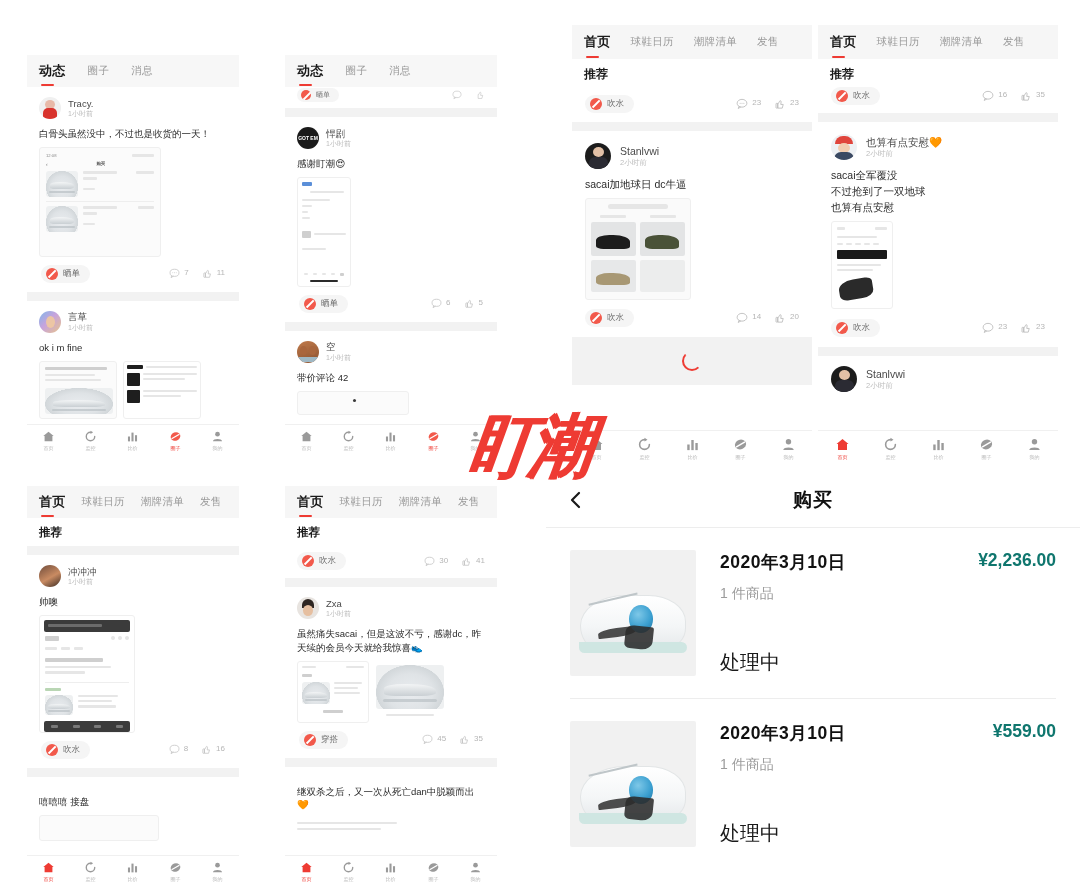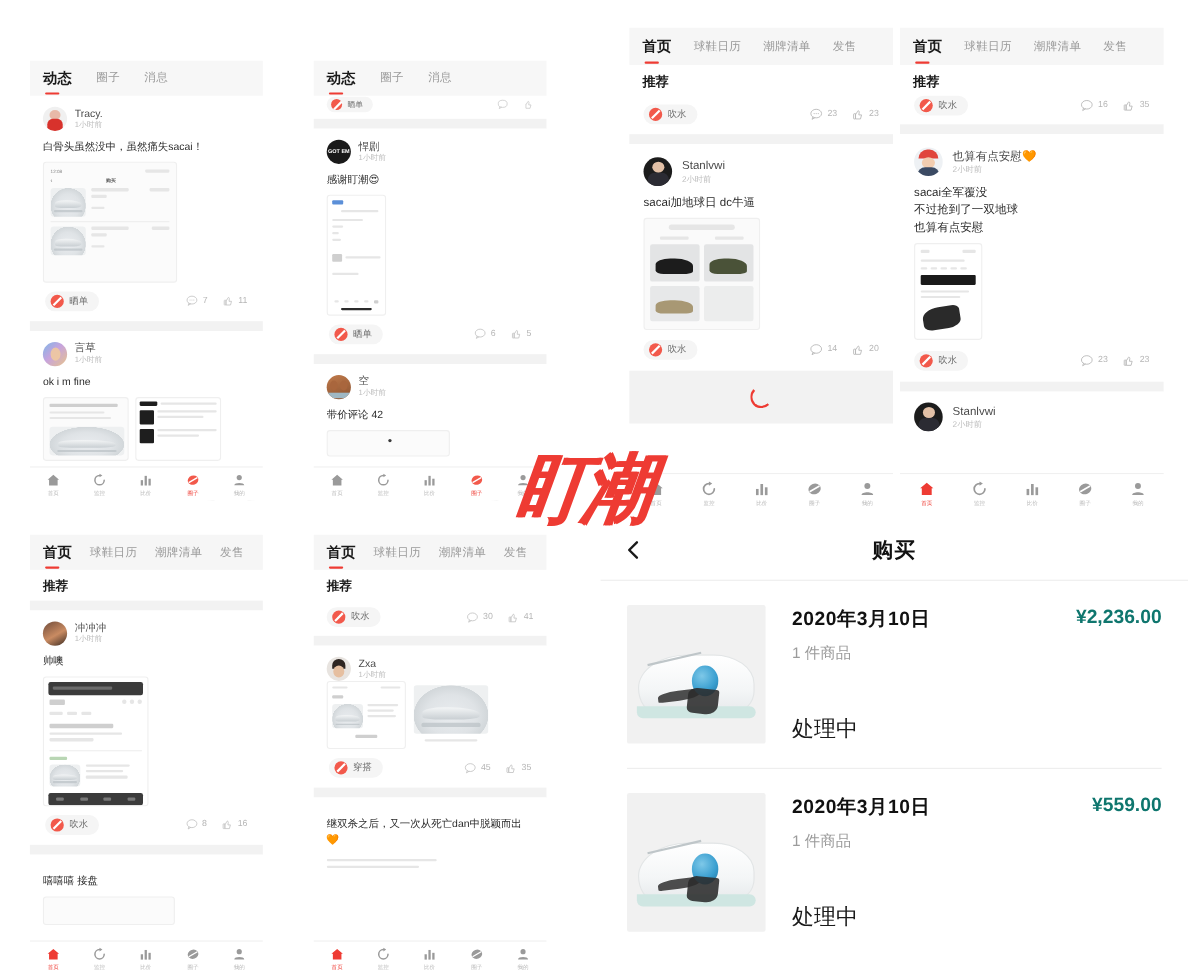--- a/index.html
+++ b/index.html
@@ -204,21 +204,21 @@
       <div class="post-head">
         <div class="avatar" style="background:#f0f0f0;">
           <div style="position:absolute;left:6px;top:3px;width:10px;height:9px;border-radius:50%;background:#e8b9a8;"></div>
           <div style="position:absolute;left:4px;top:11px;width:14px;height:12px;border-radius:5px 5px 0 0;background:#d8322c;"></div>
         </div>
         <div>
           <div class="av-name">Tracy.</div>
           <div class="av-time">1小时前</div>
         </div>
       </div>
-      <div class="post-text">白骨头虽然没中，虽然痛失sacai！</div>
+      <div class="post-text">白骨头虽然没中，不过也是收货的一天！</div>
 
       <div class="shot" style="width:122px;height:110px;padding:5px 6px;">
         <div style="display:flex;justify-content:space-between;align-items:center;">
           <span style="font-size:4.2px;color:#8a8a8a;">12:08</span>
           <span class="sk" style="width:22px;height:3px;"></span>
         </div>
         <div style="display:flex;align-items:center;margin-top:3px;">
           <span style="font-size:5px;color:#777;">‹</span>
           <span style="font-size:4.4px;color:#555;margin:0 auto;font-weight:bold;">购买</span>
         </div>
@@ -672,20 +672,21 @@
       <div class="post-head">
         <div class="avatar" style="background:#e8e4e0;">
           <div style="position:absolute;left:5px;top:2px;width:12px;height:9px;border-radius:6px 6px 0 0;background:#2e2622;"></div>
           <div style="position:absolute;left:6px;top:8px;width:10px;height:11px;border-radius:50%;background:#e6bfa0;"></div>
         </div>
         <div>
           <div class="av-name">Zxa</div>
           <div class="av-time">1小时前</div>
         </div>
       </div>
+      <div class="post-text">虽然痛失sacai，但是这波不亏，感谢dc，昨天续的会员今天就给我惊喜👟</div>
       <div style="display:flex;gap:7px;">
         <div class="shot" style="width:72px;height:62px;padding:4px;background:#fff;">
           <div style="display:flex;justify-content:space-between;">
             <span class="sk" style="display:block;width:14px;height:2.4px;"></span>
             <span class="sk" style="display:block;width:18px;height:2.4px;"></span>
           </div>
           <span class="sk d" style="display:block;width:10px;height:3px;margin-top:6px;"></span>
           <div style="display:flex;gap:4px;margin-top:5px;">
             <div class="shoe" style="width:28px;height:22px;"></div>
             <div style="flex:1;">

